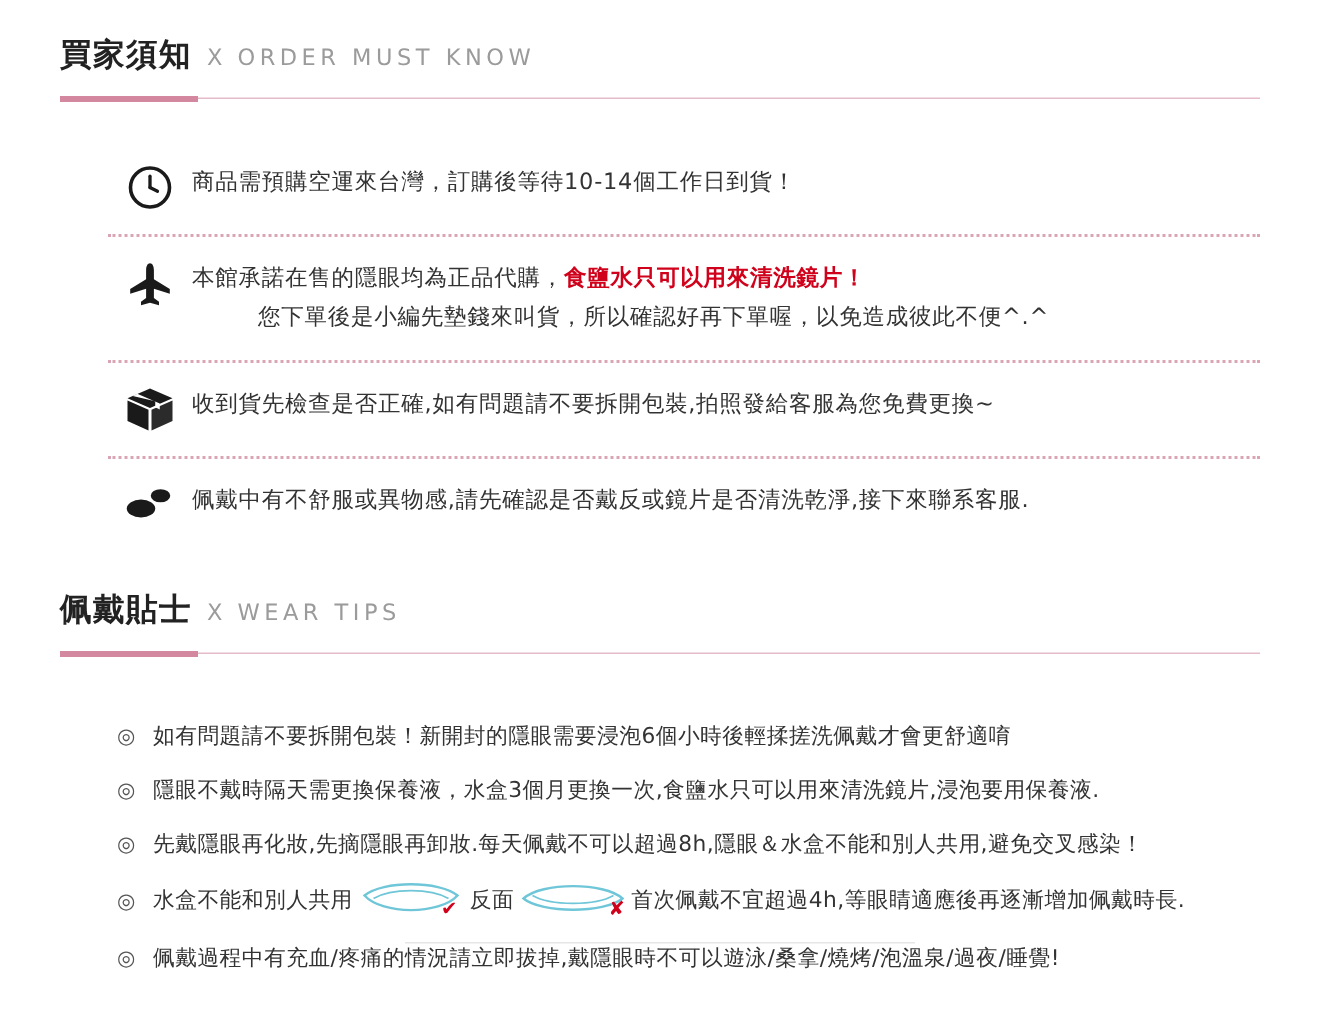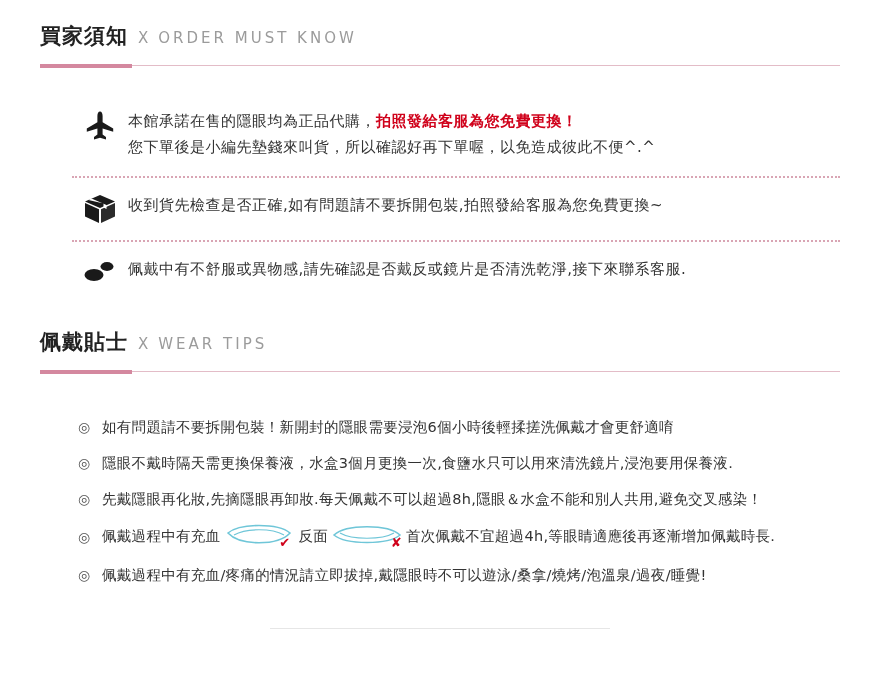--- a/index.html
+++ b/index.html
@@ -94,20 +94,21 @@
   }
   .notice-text {
     flex: 1 1 auto;
     font-size: 15px;
     line-height: 26px;
     color: #333;
     letter-spacing: .5px;
   }
   .notice-text .line2 {
     display: block;
+    margin-left: 44px;
   }
   .warn {
     color: #d0021b;
     font-weight: bold;
   }
 
   
   .tips-list {
     margin: 26px 0 0 0;
     padding: 0 36px 0 78px;
@@ -174,29 +175,41 @@
       <span class="en-title">ORDER MUST KNOW</span>
     </div>
   </div>
   <div class="rule-wrap">
     <div class="rule-full"></div>
     <div class="rule-accent"></div>
   </div>
 
   <div class="notice-list">
 
+    <div class="notice-row">
+      <div class="notice-icon">
+        <svg width="30" height="30" viewBox="0 0 30 30">
+          <circle cx="15" cy="15" r="13" fill="none" stroke="#1a1a1a" stroke-width="2.4"></circle>
+          <line x1="15" y1="15" x2="15" y2="7.5" stroke="#1a1a1a" stroke-width="2.2" stroke-linecap="round"></line>
+          <line x1="15" y1="15" x2="20" y2="17.5" stroke="#1a1a1a" stroke-width="2.2" stroke-linecap="round"></line>
+        </svg>
+      </div>
+      <div class="notice-text">
+        <span>商品需預購空運來台灣，訂購後等待10-14個工作日到貨！</span>
+      </div>
+    </div>
 
     <div class="notice-row">
       <div class="notice-icon">
         <svg width="32" height="32" viewBox="0 0 32 32">
           <path d="M16 1.5c1.6 0 2.6 1.9 2.6 4.6v6.1l10.6 6.4v3.2l-10.6-3.3v6.1l3.4 2.5v2.4L16 27.8l-6 1.7v-2.4l3.4-2.5v-6.1L2.8 21.8v-3.2l10.6-6.4V6.1C13.4 3.4 14.4 1.5 16 1.5z" fill="#1a1a1a"></path>
         </svg>
       </div>
       <div class="notice-text">
-        <span>本館承諾在售的隱眼均為正品代購，</span><span class="warn">拍照發給客服為您免費更換！</span>
+        <span>本館承諾在售的隱眼均為正品代購，</span><span class="warn">食鹽水只可以用來清洗鏡片！</span>
         <span class="line2">您下單後是小編先墊錢來叫貨，所以確認好再下單喔，以免造成彼此不便^.^</span>
       </div>
     </div>
 
     <div class="notice-row">
       <div class="notice-icon">
         <svg width="32" height="30" viewBox="0 0 32 30">
           <path d="M16 1 L31 7.5 L16 14 L1 7.5 Z" fill="#1a1a1a"></path>
           <path d="M1 9 L15 15.2 L15 29 L1 22.6 Z" fill="#1a1a1a"></path>
           <path d="M31 9 L17 15.2 L17 29 L31 22.6 Z" fill="#2b2b2b"></path>
@@ -247,21 +260,21 @@
     </div>
 
     <div class="tip-row">
       <span class="tip-bullet">◎</span>
       <span class="tip-text">先戴隱眼再化妝,先摘隱眼再卸妝.每天佩戴不可以超過8h,隱眼＆水盒不能和別人共用,避免交叉感染！</span>
     </div>
 
     <div class="tip-row with-figs">
       <span class="tip-bullet">◎</span>
       <span class="tip-text">
-        <span>佩戴過程中有充血</span><span class="lens-fig"><svg width="74" height="26" viewBox="0 0 74 26">
+        <span>水盒不能和別人共用</span><span class="lens-fig"><svg width="74" height="26" viewBox="0 0 74 26">
               <path d="M6 9 C18 -1 56 -1 68 9 C56 22 18 22 6 9 Z" fill="none" stroke="#6fc6d8" stroke-width="1.6"></path>
               <path d="M12 11 C24 4 50 4 62 11" fill="none" stroke="#6fc6d8" stroke-width="1.2"></path>
             </svg><span class="mark ok">✔</span></span><span>反面</span><span class="lens-fig"><svg width="74" height="26" viewBox="0 0 74 26">
               <path d="M4 11 C16 21 58 21 70 11 C58 0 16 0 4 11 Z" fill="none" stroke="#6fc6d8" stroke-width="1.6"></path>
               <path d="M10 9 C22 16 52 16 64 9" fill="none" stroke="#6fc6d8" stroke-width="1.2"></path>
             </svg><span class="mark no">✘</span></span><span>首次佩戴不宜超過4h,等眼睛適應後再逐漸增加佩戴時長.</span>
       </span>
     </div>
 
     <div class="tip-row">

